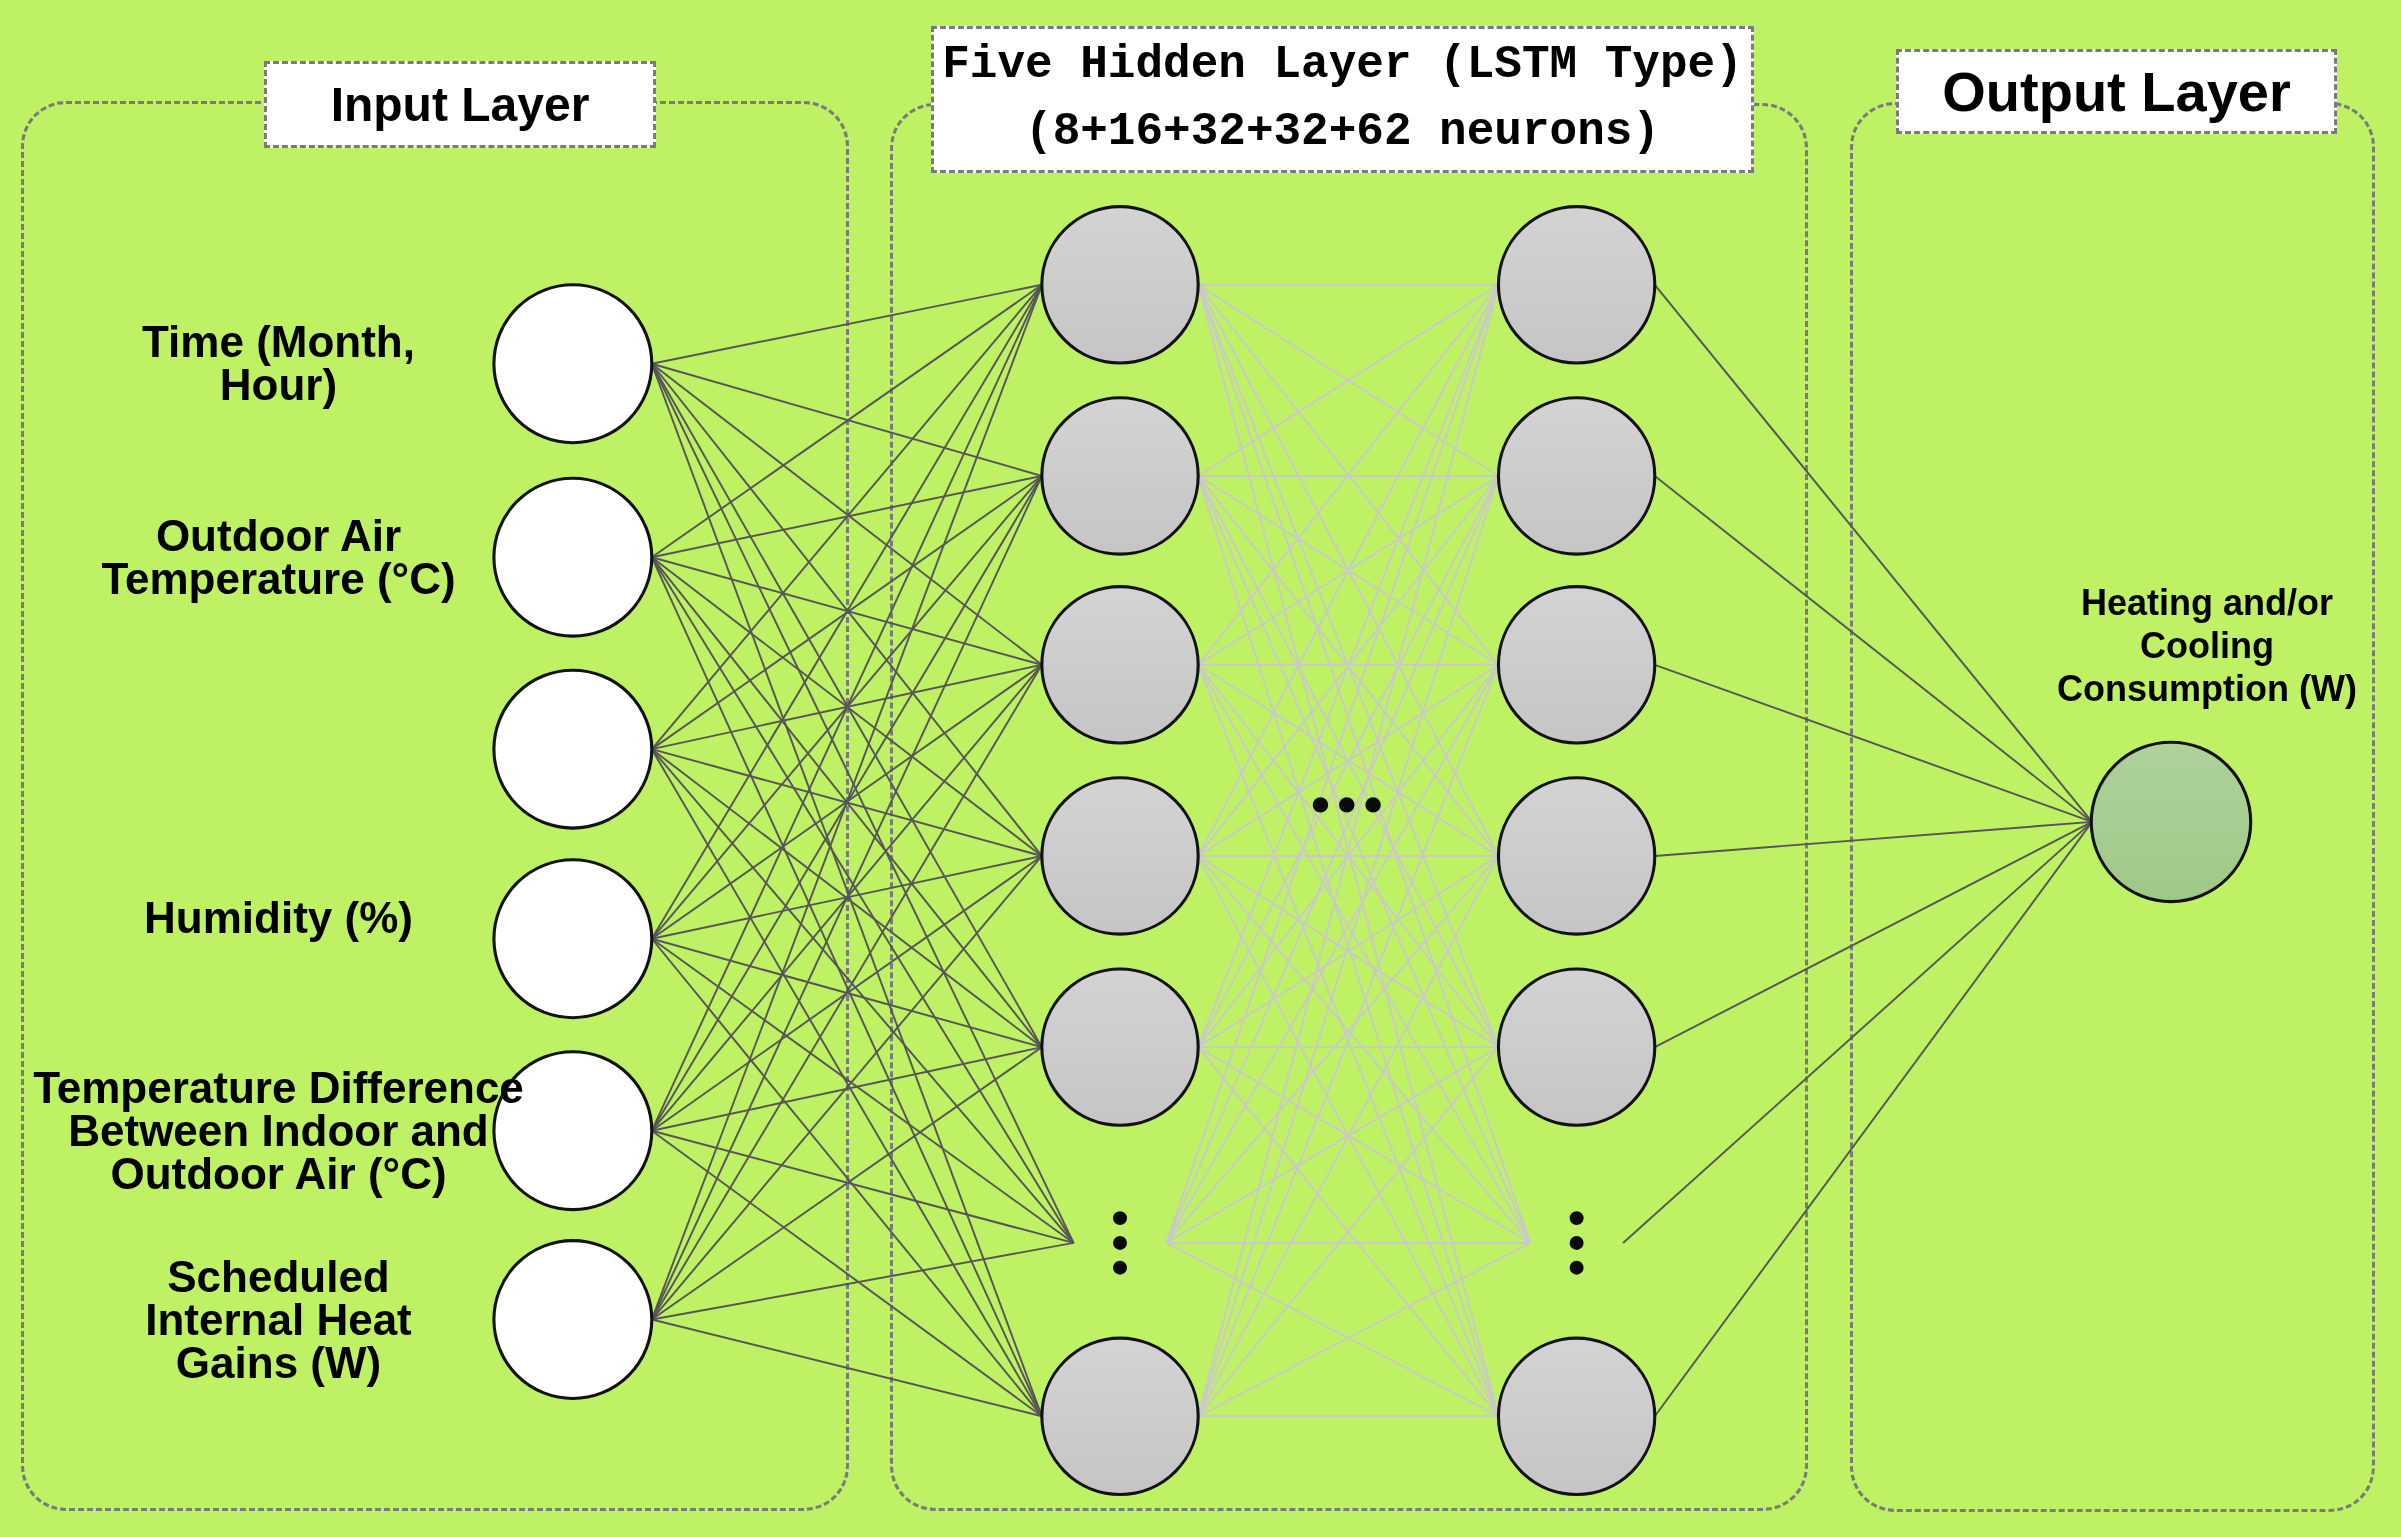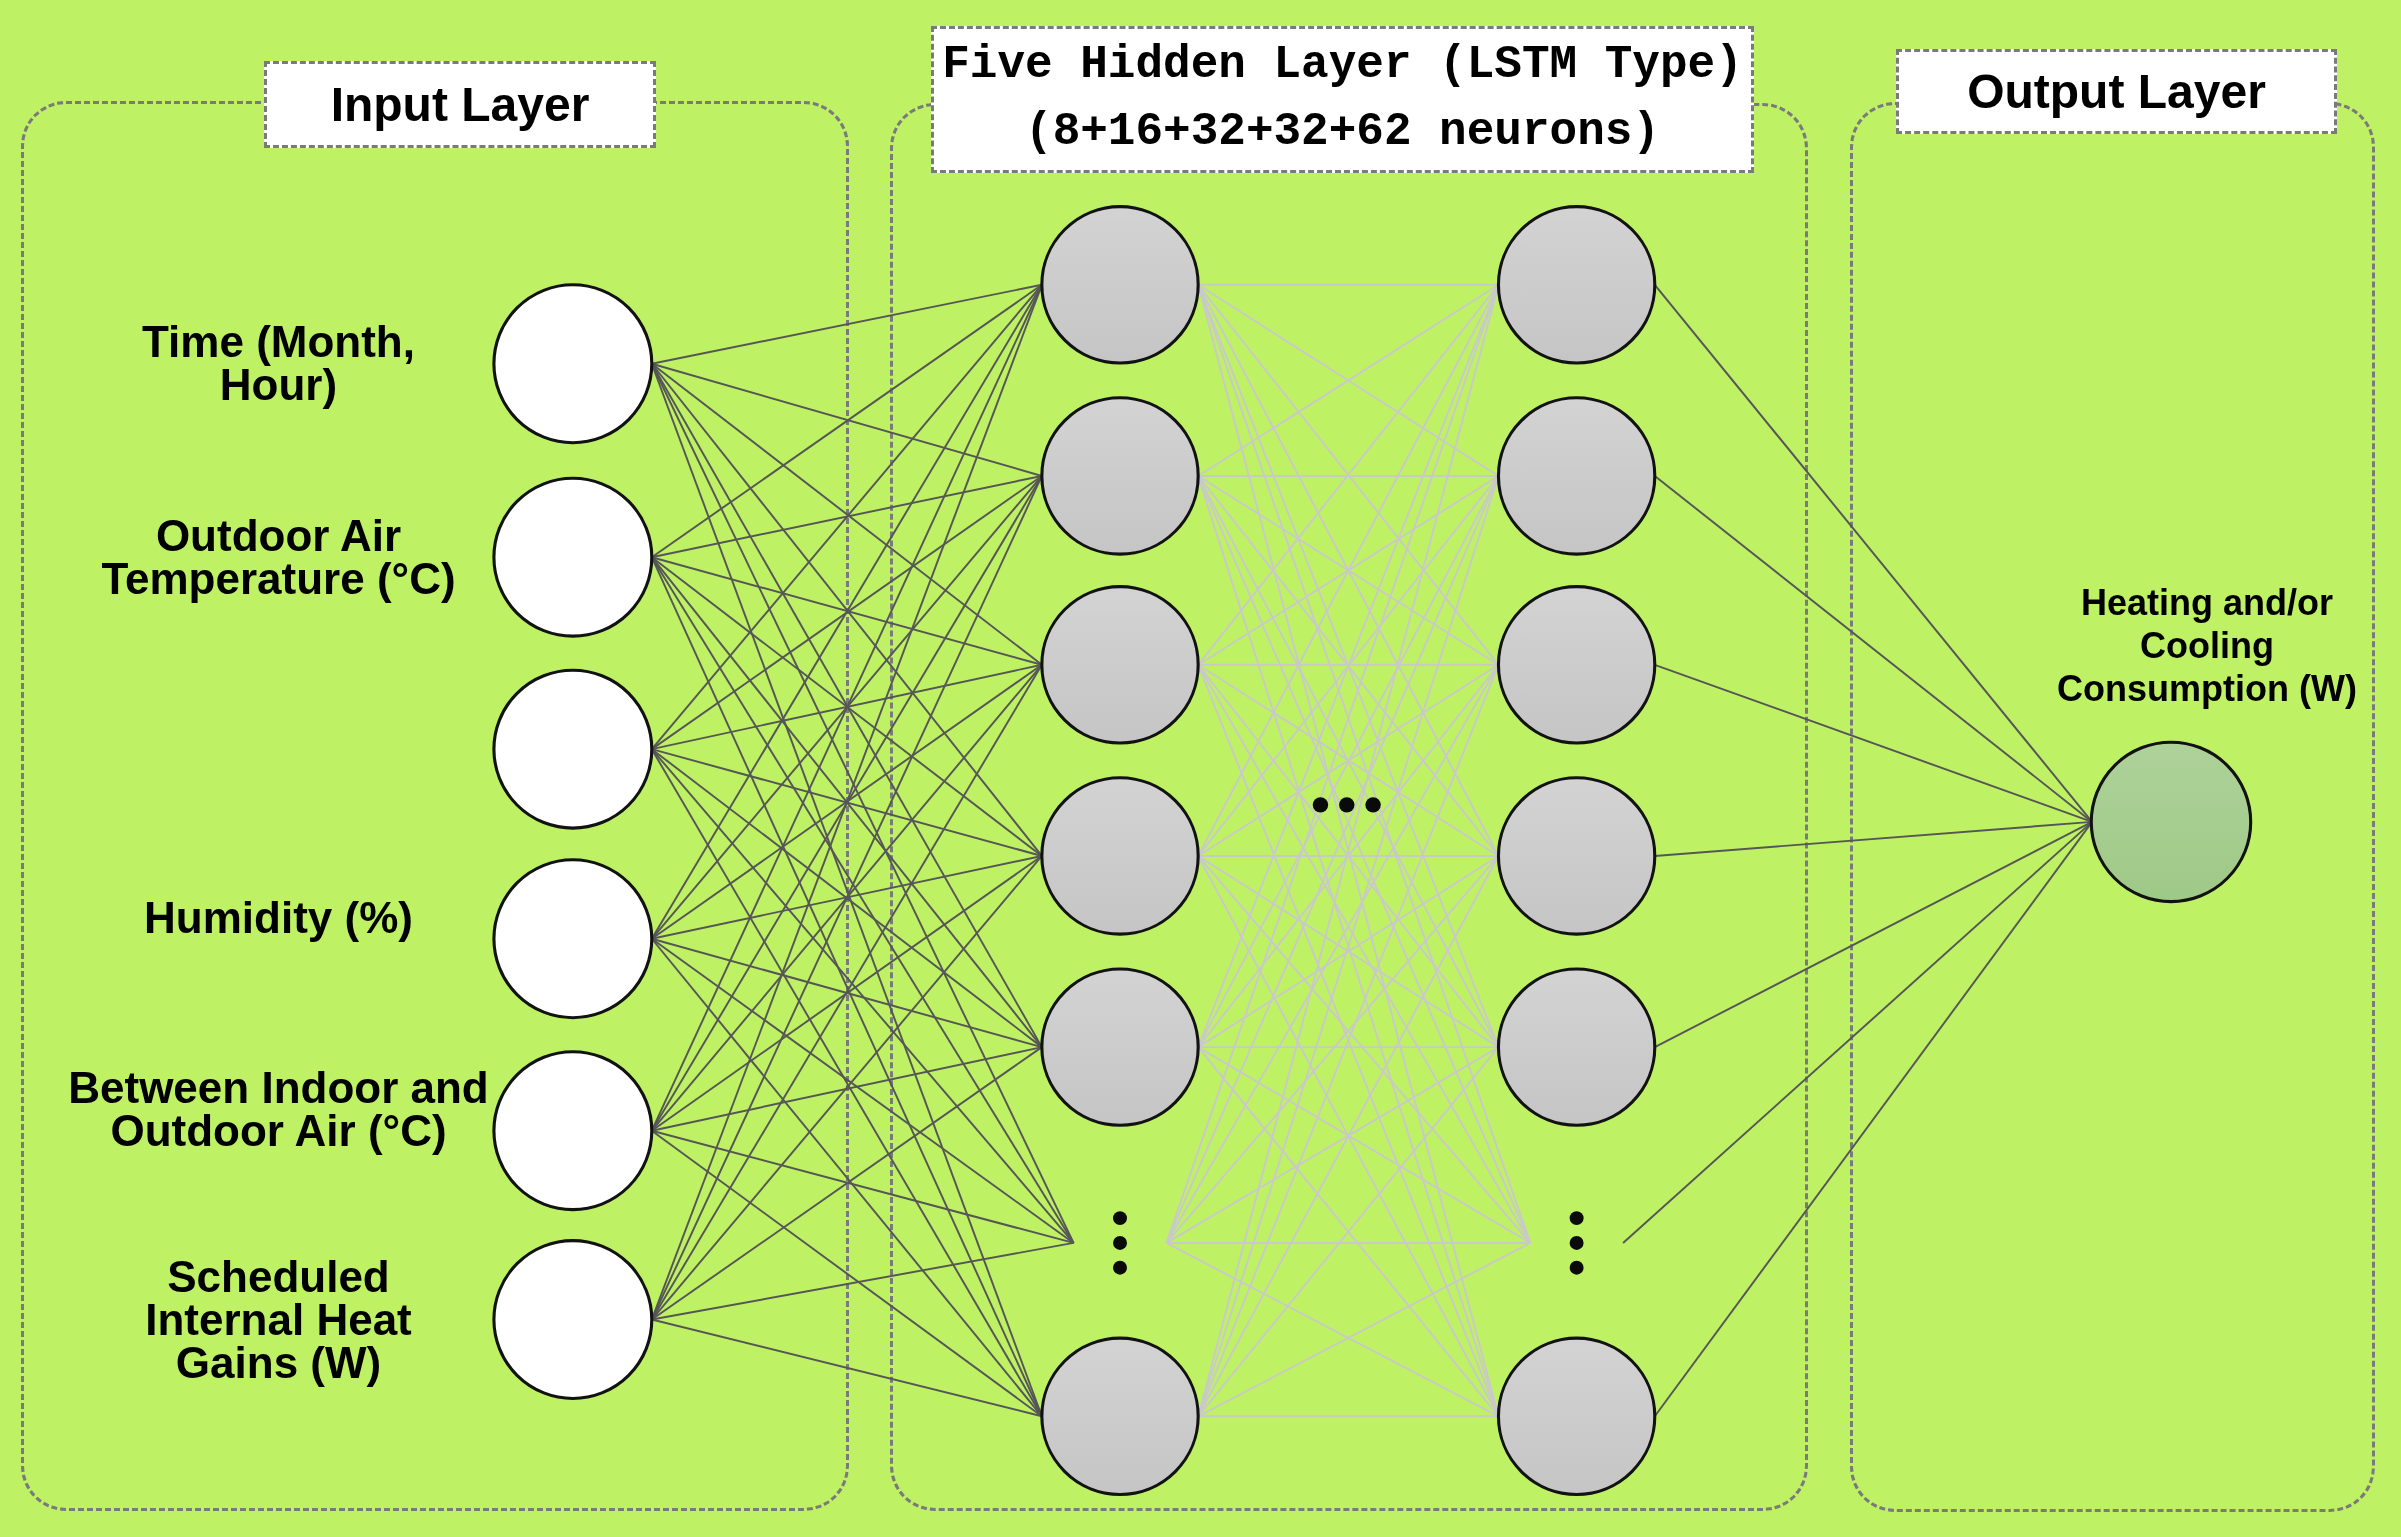--- a/index.html
+++ b/index.html
@@ -25,21 +25,21 @@
     position:absolute;
     border:3.1px dashed #7a7a7a;
     background:#ffffff;
     z-index:2;
     display:flex;align-items:center;justify-content:center;
     text-align:center;
     font-weight:bold;color:#000;
   }
   #title-input{left:264px;top:61px;width:386px;height:81px;font-size:48px;}
   #title-hidden{left:931px;top:25.5px;width:817px;height:141px;font-size:46px;line-height:67px;font-family:Liberation Mono, monospace;}
-  #title-output{left:1896px;top:49px;width:435px;height:79px;font-size:48px;}
+  #title-output{left:1896px;top:49px;width:435px;height:79px;font-size:56px;}
   .nodelabel{
     position:absolute;left:31px;width:495px;
     z-index:2;
     text-align:center;font-weight:bold;color:#000;
     font-size:44px;line-height:43px;
   }
   .nodelabel span{display:block;}
   #in-label-0{top:320px;}
   #in-label-1{top:514px;}
   #in-label-2{top:706px;}
@@ -219,20 +219,21 @@
     <span>Hour)</span>
   </div>
   <div class="nodelabel" id="in-label-1">
     <span>Outdoor Air</span>
     <span>Temperature (°C)</span>
   </div>
   <div class="nodelabel" id="in-label-3">
     <span>Humidity (%)</span>
   </div>
   <div class="nodelabel" id="in-label-4">
+    <span>Temperature Difference</span>
     <span>Between Indoor and</span>
     <span>Outdoor Air (°C)</span>
   </div>
   <div class="nodelabel" id="in-label-5">
     <span>Scheduled</span>
     <span>Internal Heat</span>
     <span>Gains (W)</span>
   </div>
 
   <div id="out-label">

